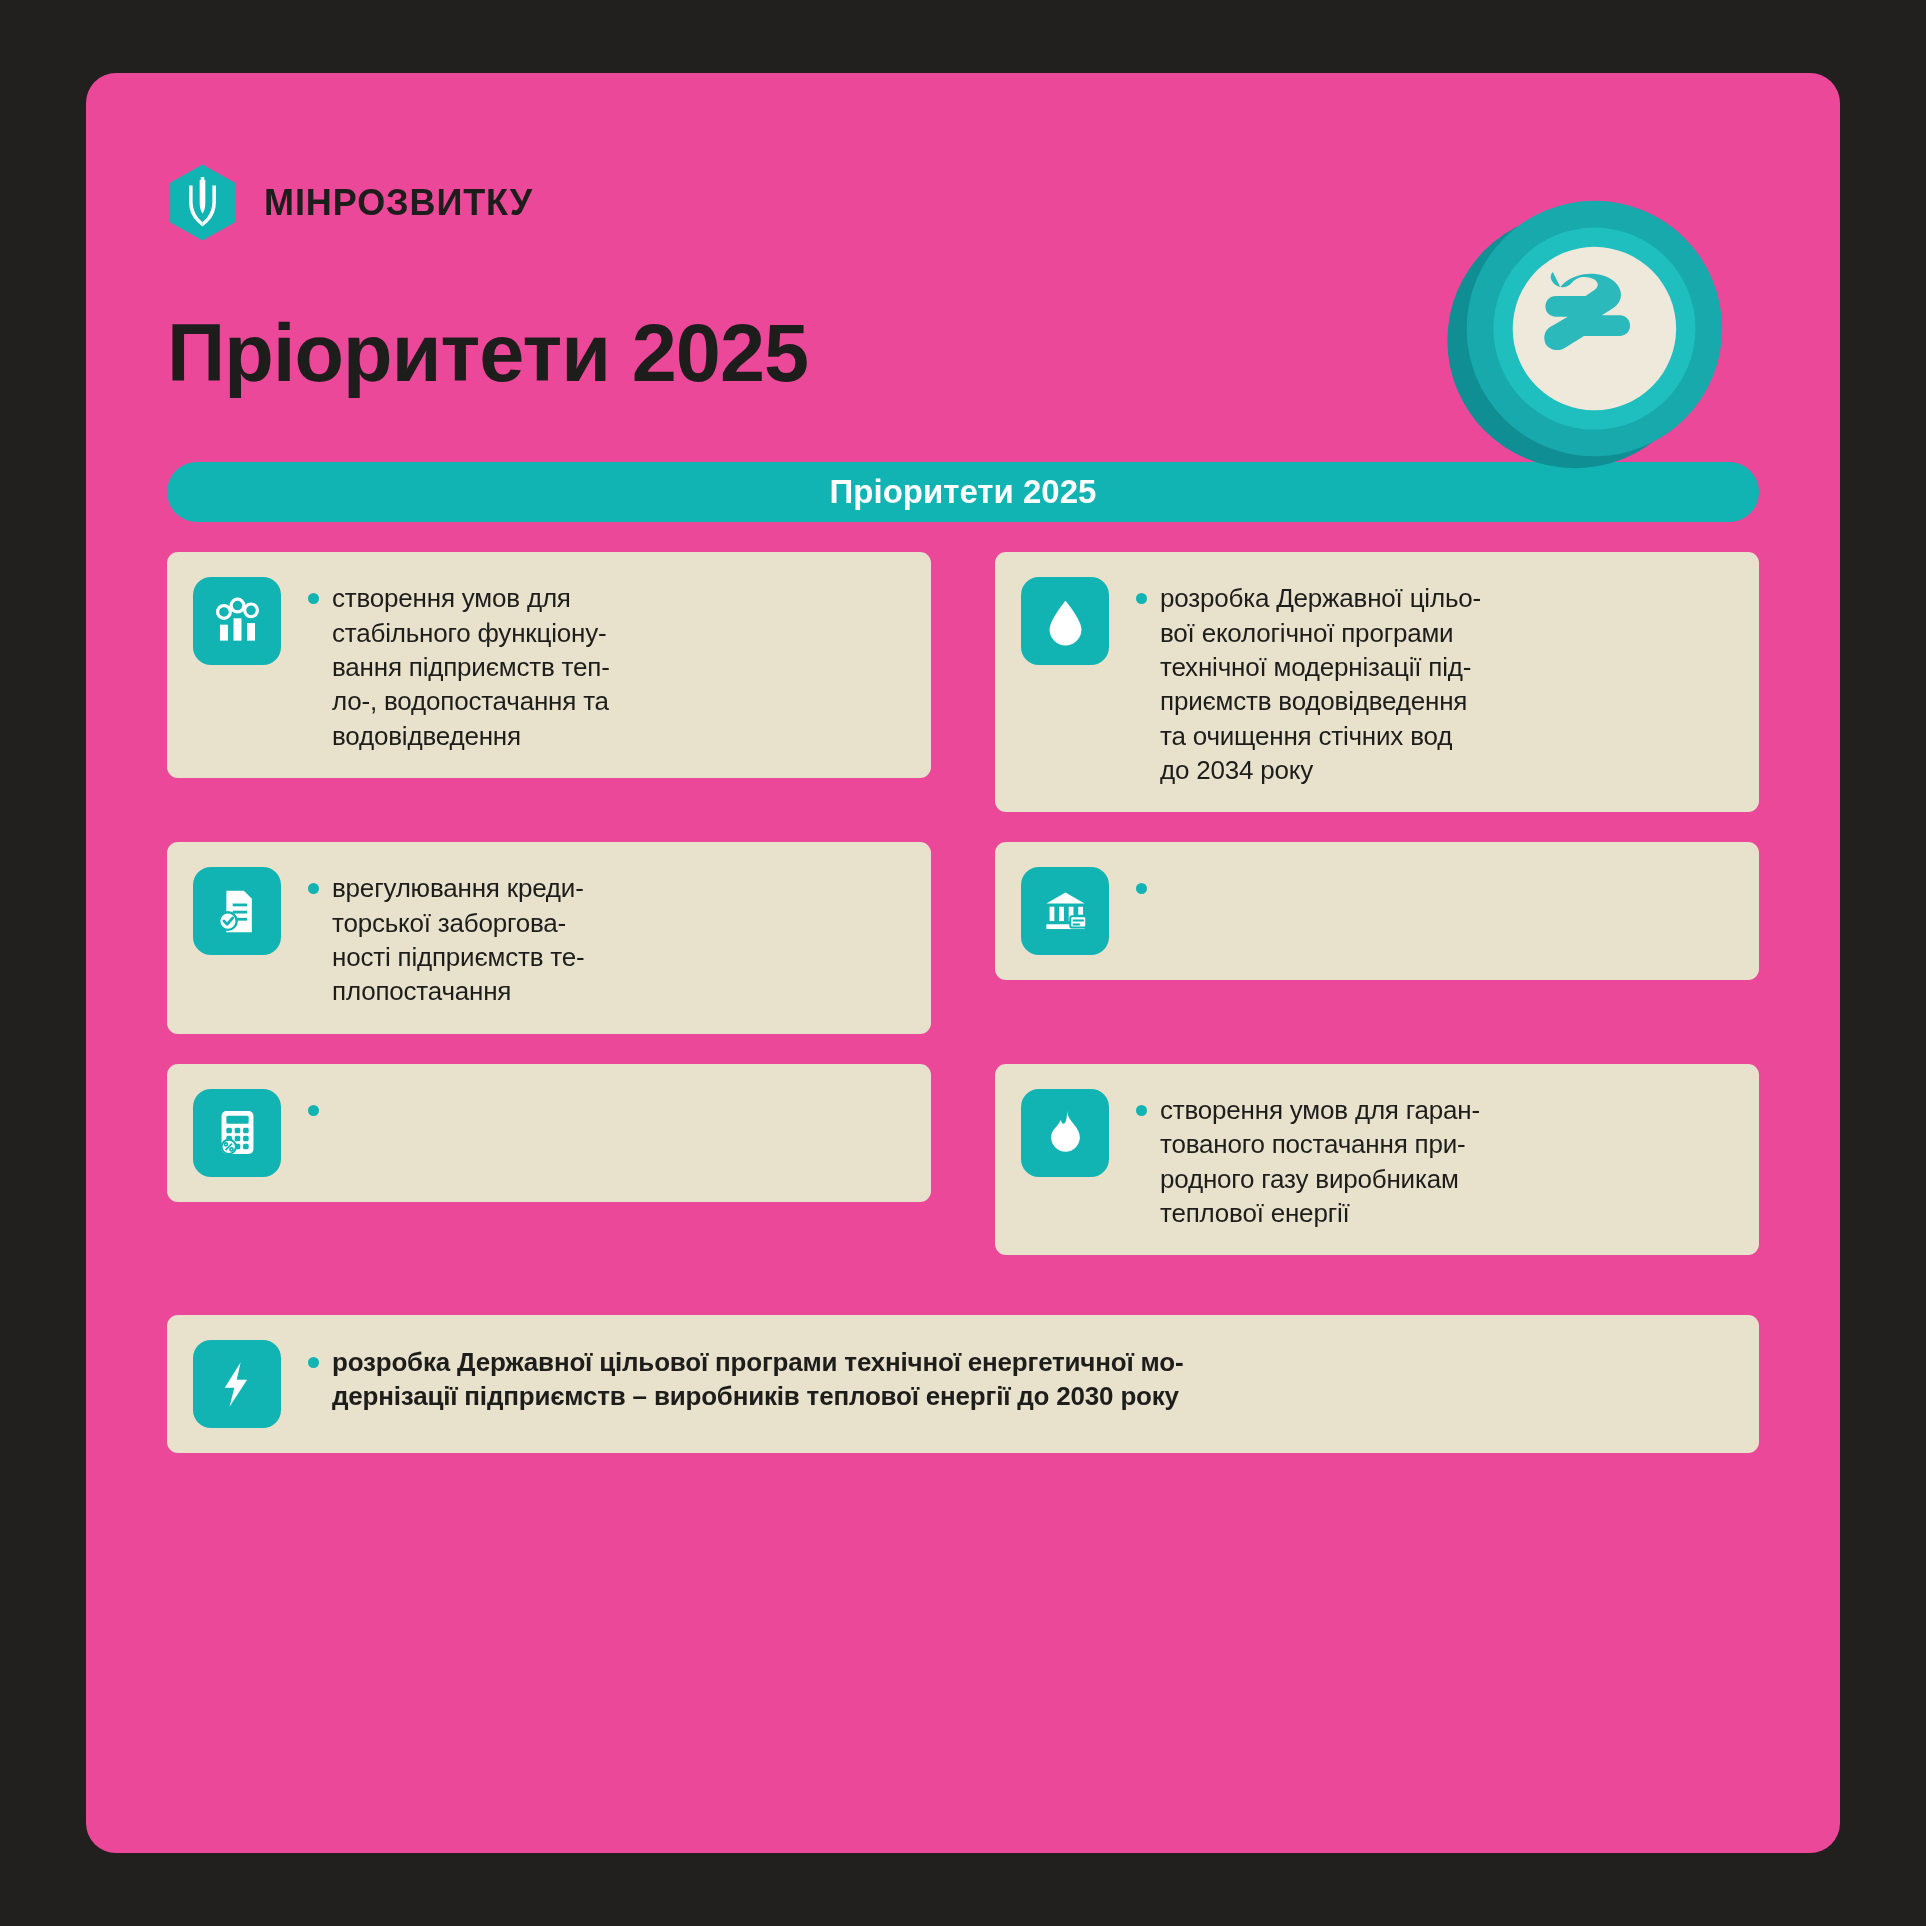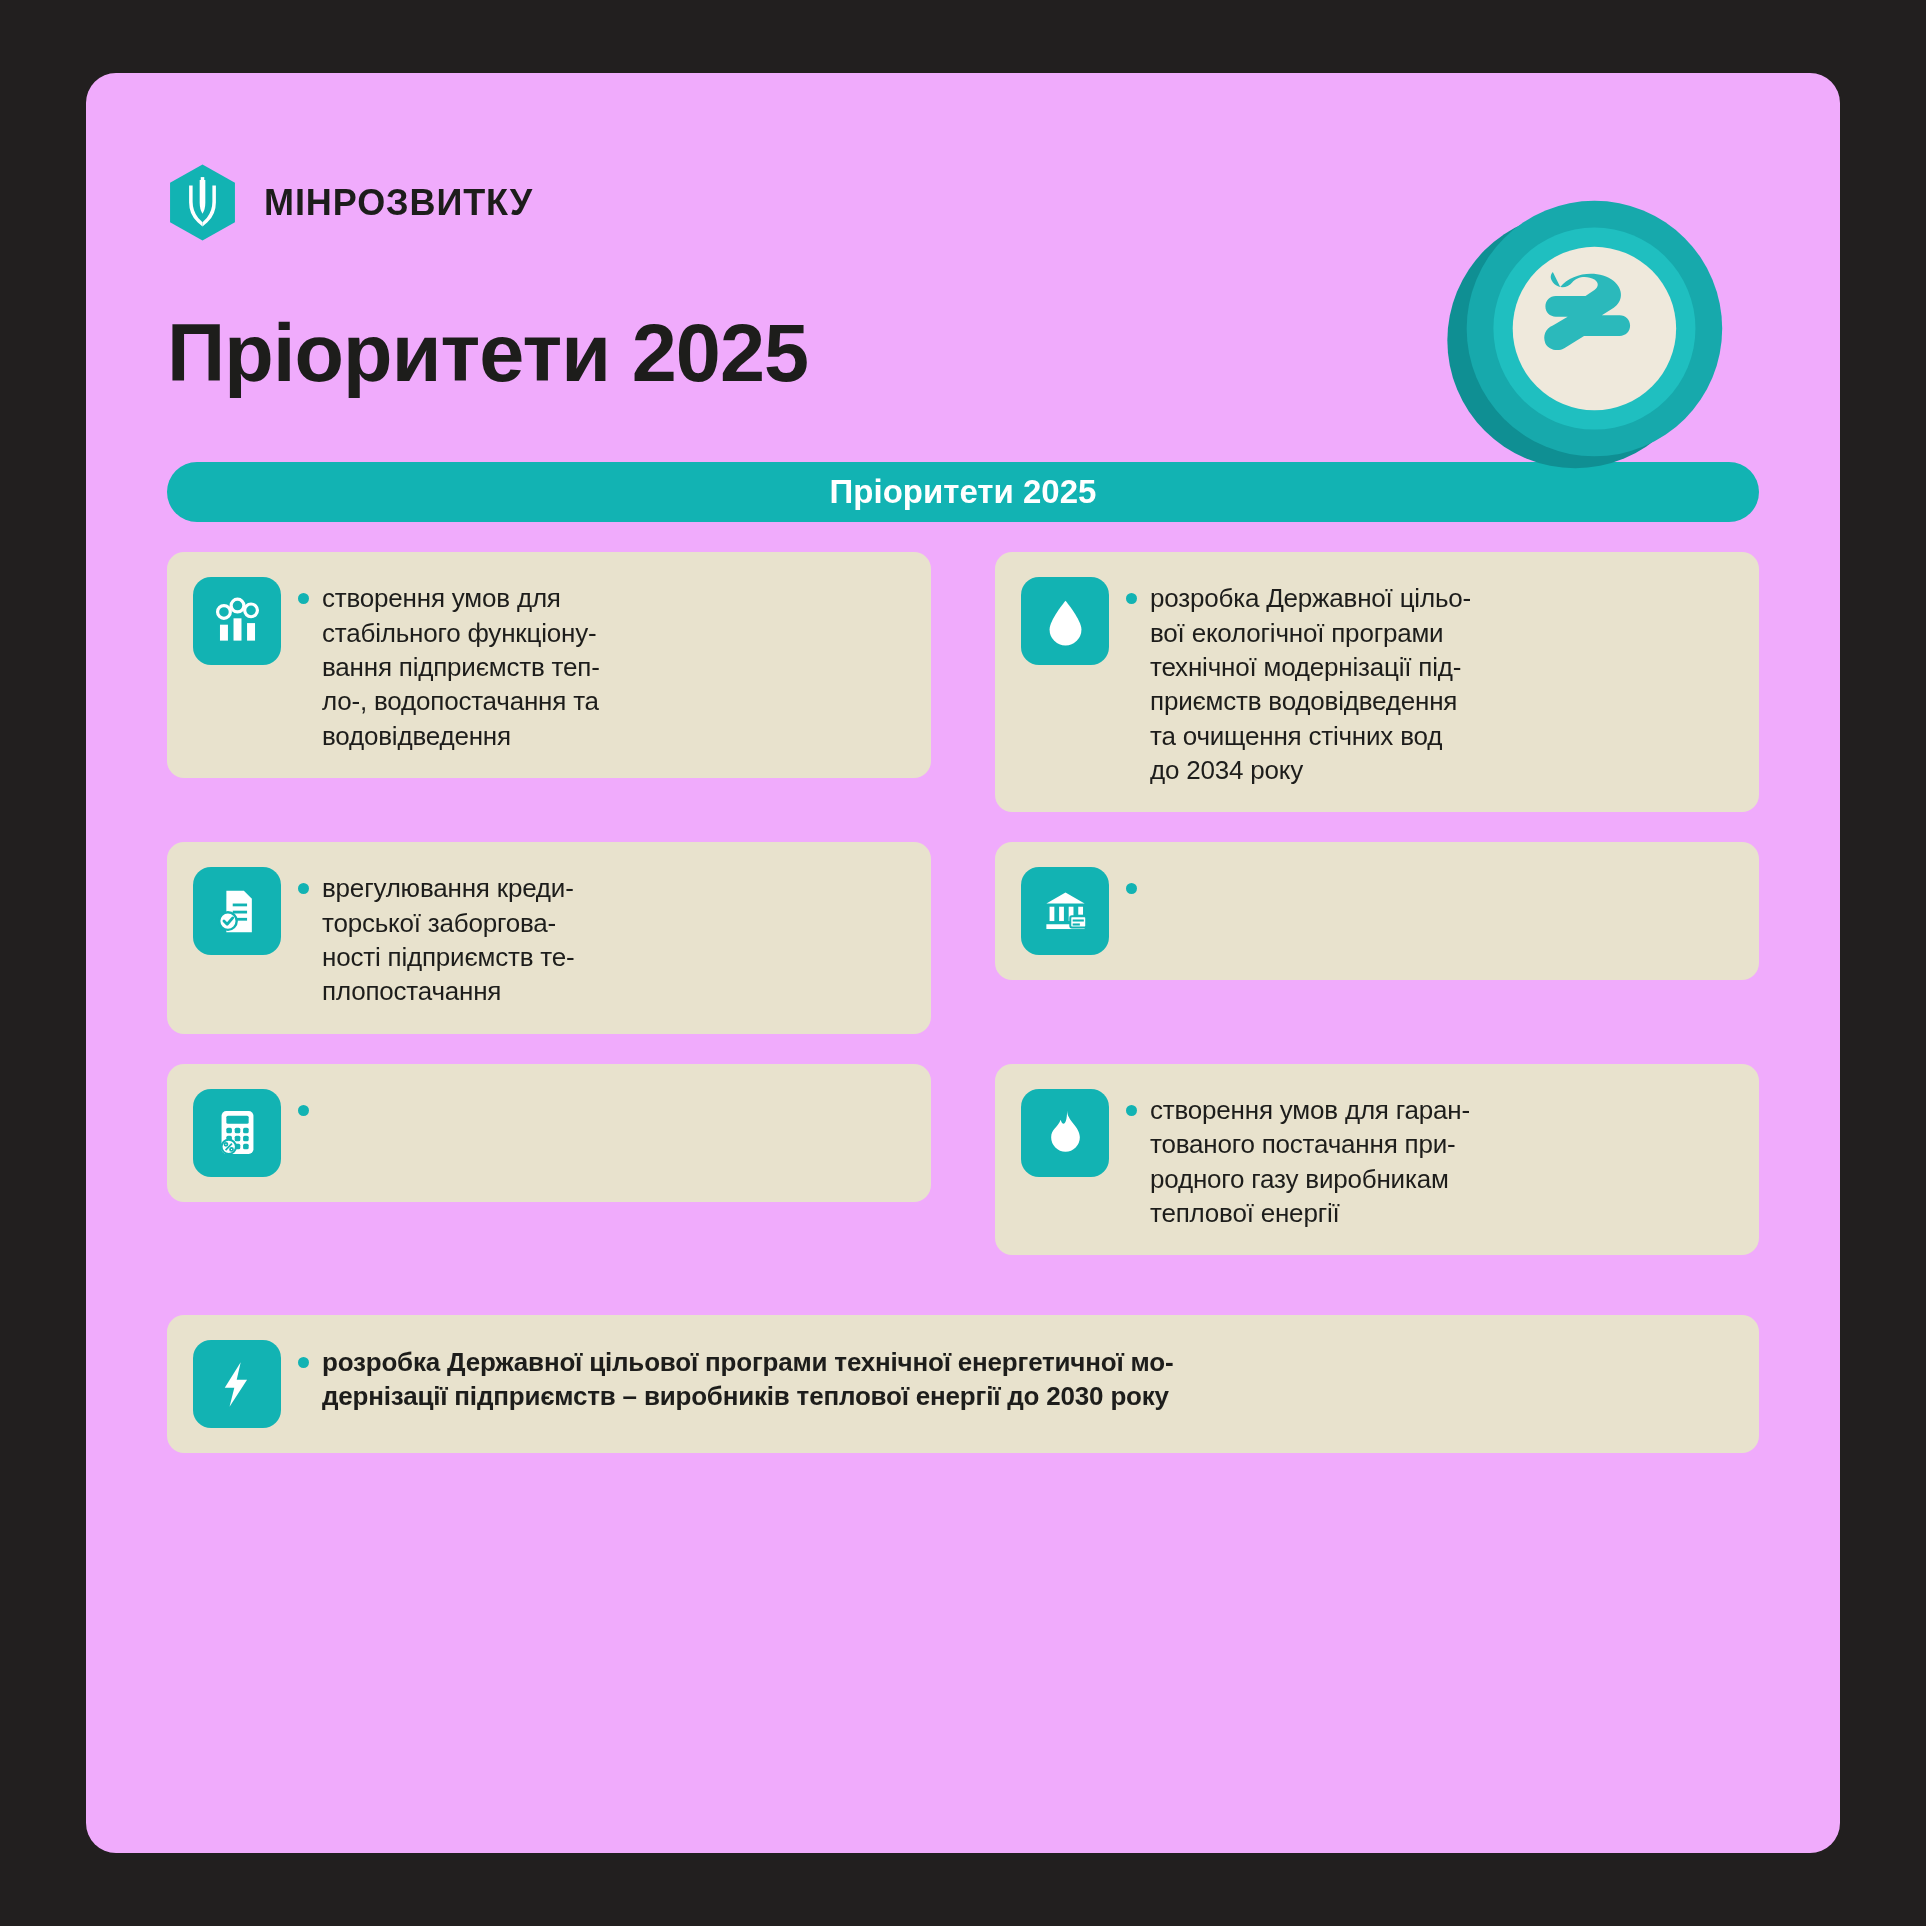--- a/index.html
+++ b/index.html
@@ -20,21 +20,21 @@
     height: 1926px;
     background: #221f1f;
     box-sizing: border-box;
     padding: 73px 86px;
   }
 
   .card {
     position: relative;
     width: 100%;
     height: 100%;
-    background: #f0abfc;
+    background: #ec4899;
     border-radius: 30px;
     box-sizing: border-box;
     padding: 90px 81px 64px 81px;
     overflow: hidden;
   }
 
   
   .brand {
     display: flex;
     align-items: center;
@@ -96,25 +96,25 @@
     margin-top: 30px;
     display: grid;
     grid-template-columns: 1fr 1fr;
     column-gap: 64px;
     row-gap: 30px;
     align-items: start;
   }
 
   .item {
     background: #e8e2cd;
-    border-radius: 17px;
+    border-radius: 11px;
     padding: 25px 30px 25px 26px;
     display: flex;
     align-items: flex-start;
-    gap: 17px;
+    gap: 27px;
     box-sizing: border-box;
   }
   .item.wide {
     grid-column: 1 / span 2;
     margin-top: 30px;
     font-weight: bold;
   }
 
   .icon-box {
     width: 88px;

